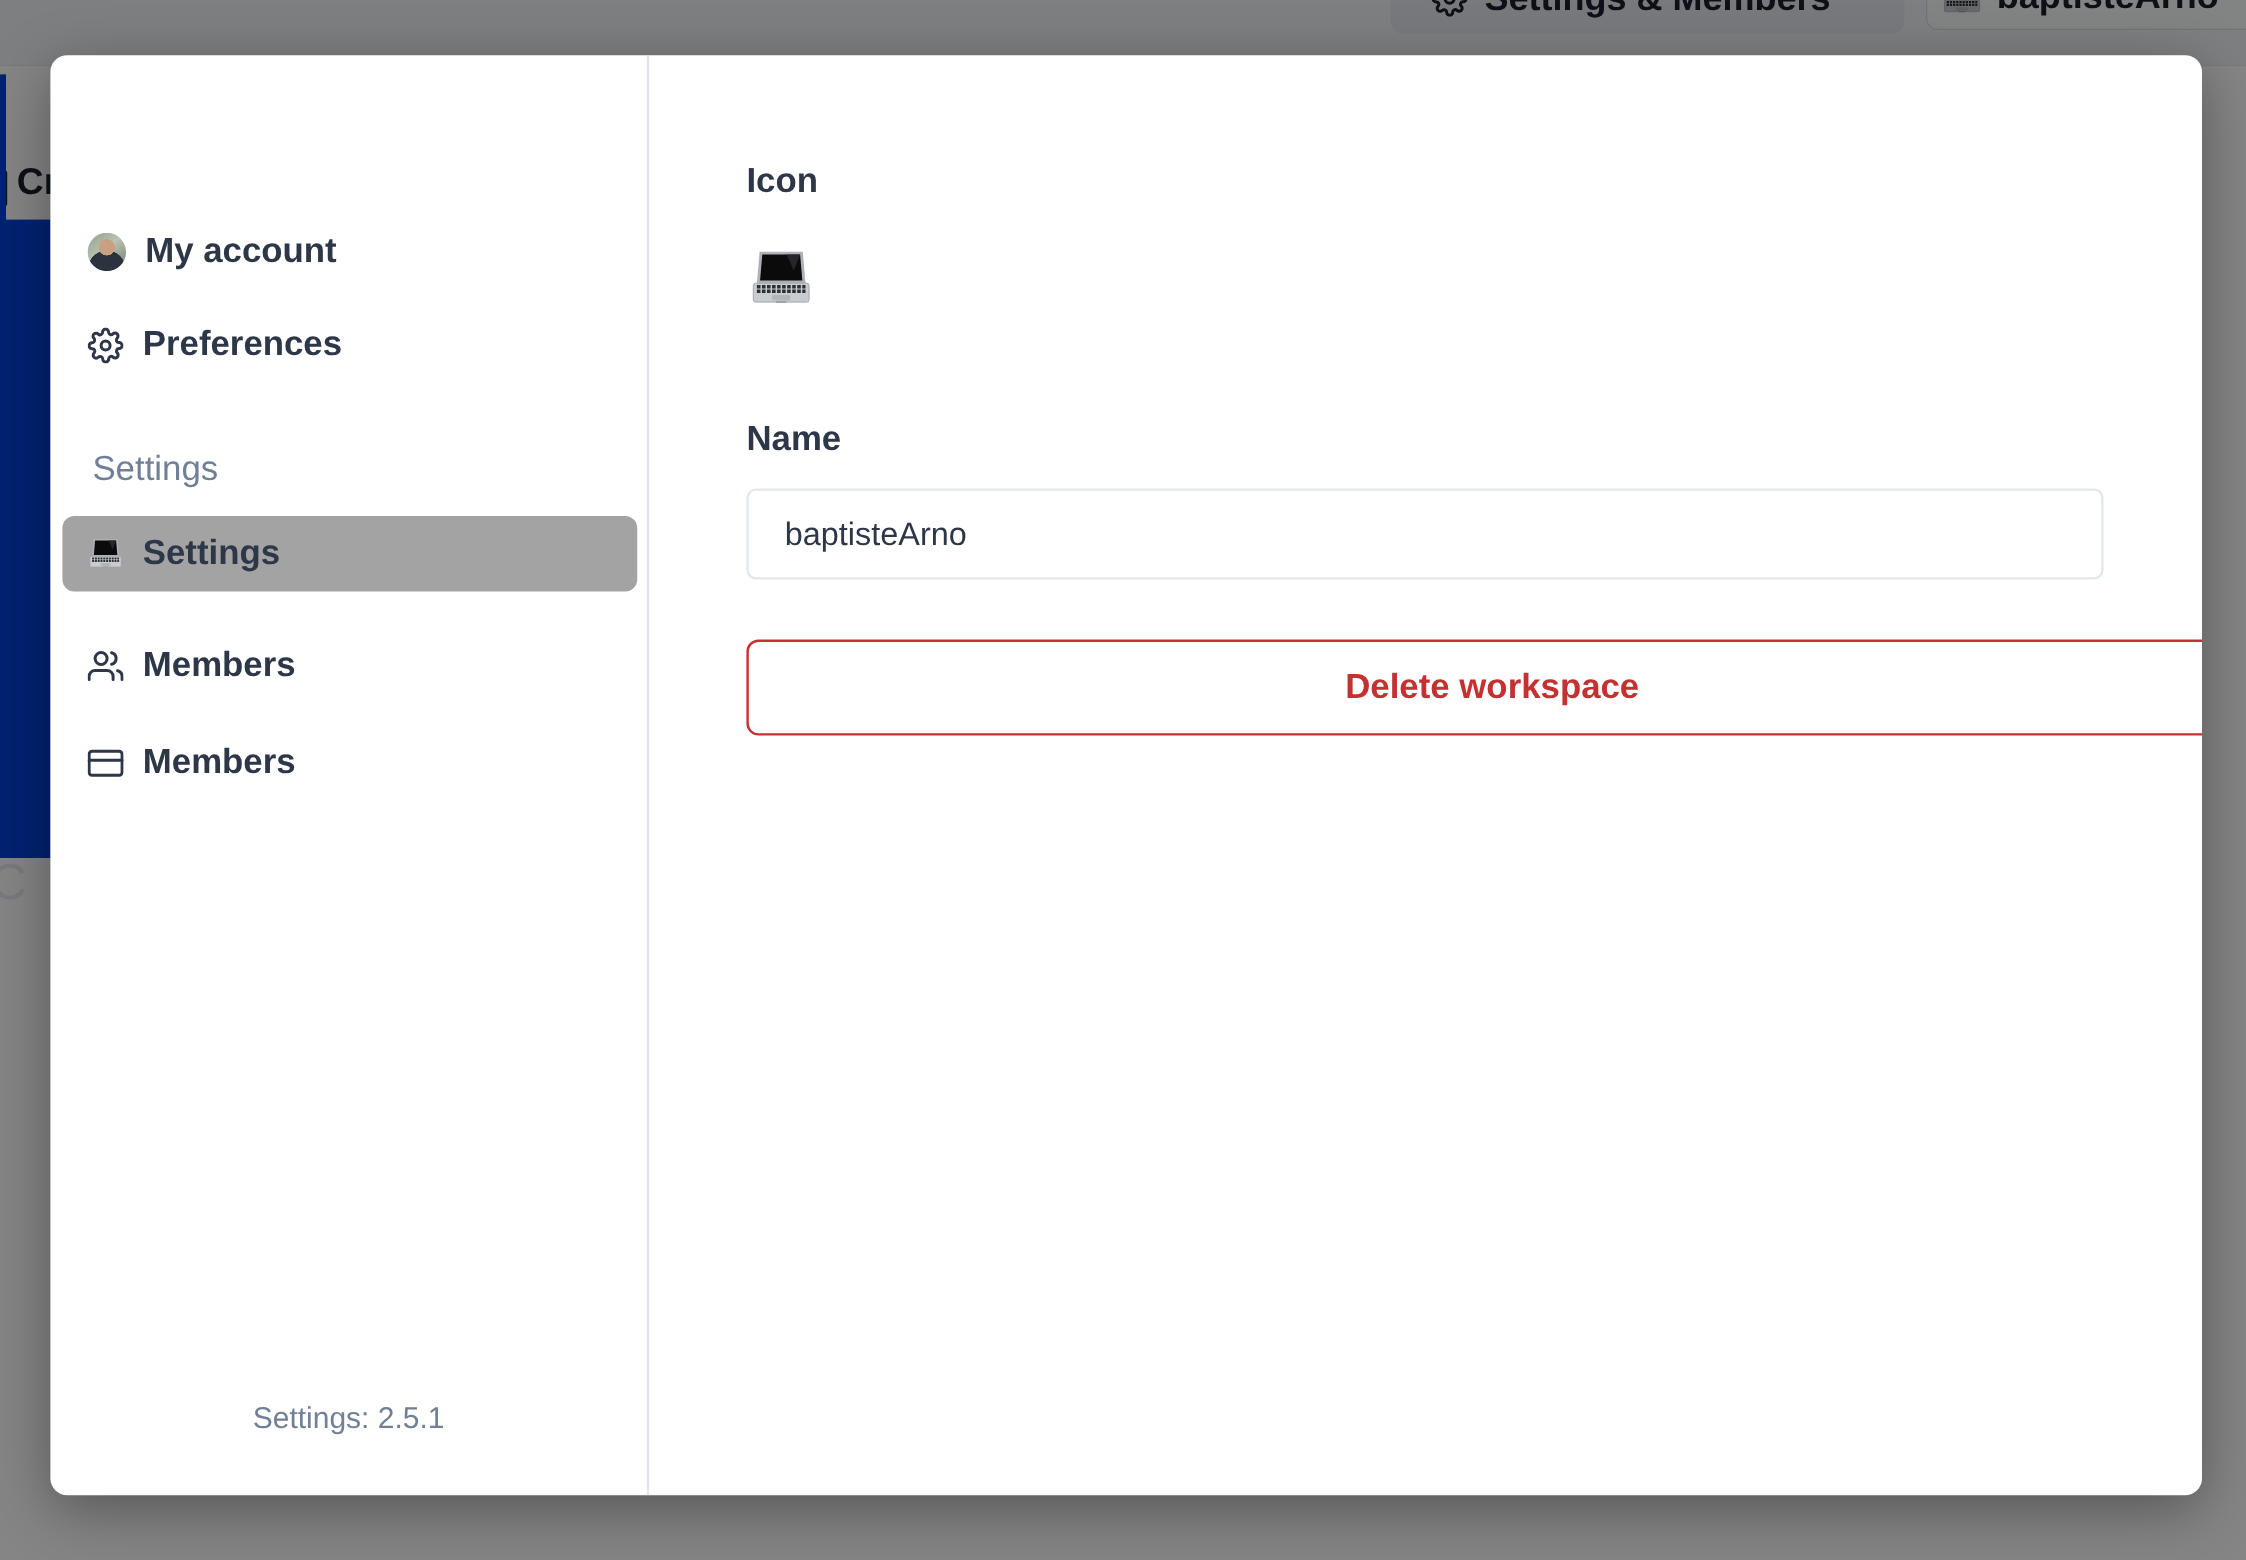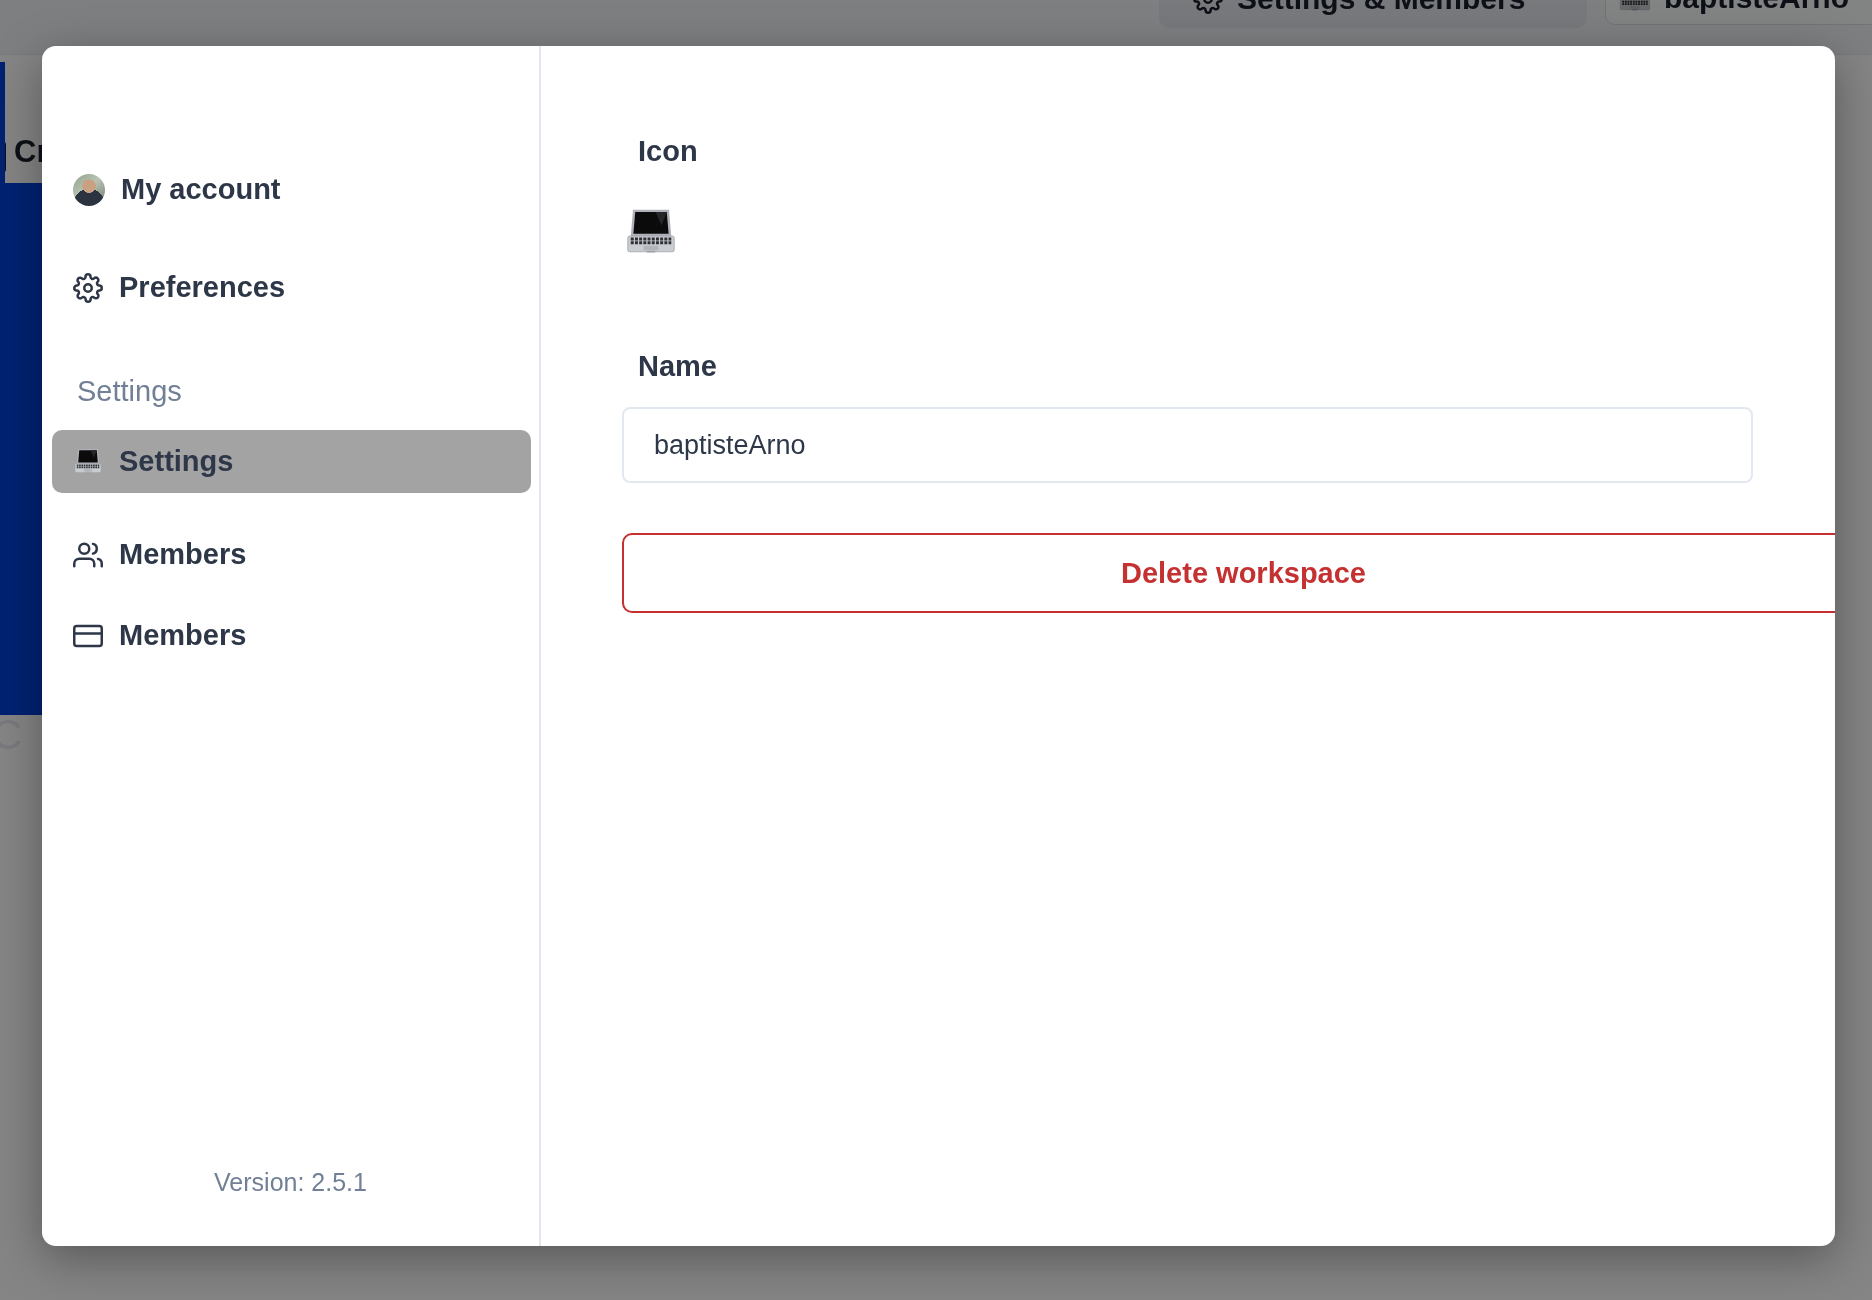--- a/index.html
+++ b/index.html
@@ -34,38 +34,38 @@
     background:#fff; border-radius:14px; box-shadow:0 12px 48px rgba(0,0,0,0.35);
     display:flex; overflow:hidden; }
 
   
   .sidebar { position:relative; width:499px; height:100%;
     border-right:2px solid #E3E6EC; flex:none; }
   .sb-email { position:absolute; left:33px; top:56px; font-size:27px; color:#718096; }
   .sb-item { position:absolute; left:10px; width:479px; height:63px; border-radius:10px;
     display:flex; align-items:center; padding-left:21px; gap:16px; cursor:pointer; }
   .sb-item .lbl { font-size:29px; font-weight:600; color:#2D3748; }
-  .sb-item--account { top:112px;text-align:center; }
+  .sb-item--account { top:132px;text-align:center; }
   .sb-item--preferences { top:210px; }
   .sb-item--settings { top:384px; background:#a3a3a3; }
   .sb-item--members { top:477px; }
   .sb-item--billing { top:558px; }
   .sb-section { position:absolute; left:35px; top:329px; font-size:29px; color:#718096; }
   .sb-version { position:absolute; left:0; top:1122px; width:100%; text-align:center;
     font-size:25px; color:#718096; }
   .avatar { width:32px; height:32px; border-radius:50%; flex:none;
     background:
       radial-gradient(circle at 50% 38%, #c9a182 0 26%, transparent 27%),
       radial-gradient(circle at 50% 95%, #2c3340 0 45%, transparent 46%),
       linear-gradient(140deg,#8fa08a 0%, #b9c4b3 45%, #6e7a70 100%); }
   .icon-stroke { flex:none; }
 
   
   .main { position:relative; flex:1; }
-  .m-heading { position:absolute; left:81px; font-size:29px; font-weight:600; color:#2D3748;margin-left:16px; }
+  .m-heading { position:absolute; left:81px; font-size:29px; font-weight:600; color:#2D3748; }
   .m-heading--icon { top:89px; }
   .m-heading--name { top:304px; }
   .emoji-btn { position:absolute; left:75px; top:152px; width:70px; height:70px;
     display:flex; align-items:center; justify-content:center;
     background:transparent; border:none; cursor:pointer; }
   .name-input { position:absolute; left:81px; top:361px; width:1131px; height:76px;
     border:2px solid #E2E8F0; border-radius:8px; font-size:27px; color:#2D3748;
     padding-left:30px; font-family:inherit; background:#fff; outline:none; }
   .delete-btn { position:absolute; left:81px; top:487px; width:1243px; height:80px;
     background:#fff; border:2px solid #C53030; border-radius:10px;
@@ -164,21 +164,21 @@
         <span class="lbl">Members</span>
       </div>
 
       <div class="sb-item sb-item--billing">
         <svg class="icon-stroke" width="30" height="30" viewBox="0 0 24 24">
             <use href="#card" stroke="#2D3748"></use>
           </svg>
         <span class="lbl">Members</span>
       </div>
 
-      <div class="sb-version">Version: 2.5.1</div>
+      <div class="sb-version">Settings: 2.5.1</div>
     </div>
 
     <div class="main">
       <div class="m-heading m-heading--icon">Icon</div>
 
       <button class="emoji-btn">
         <svg width="54" height="54" viewBox="0 0 72 72">
             <use href="#laptop-emoji"></use>
           </svg>
       </button>

